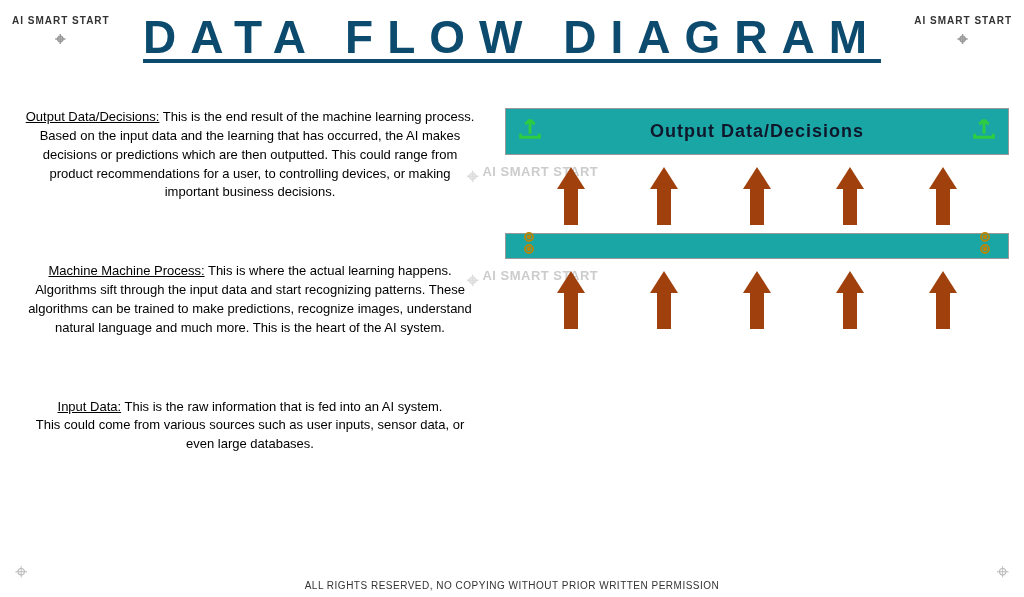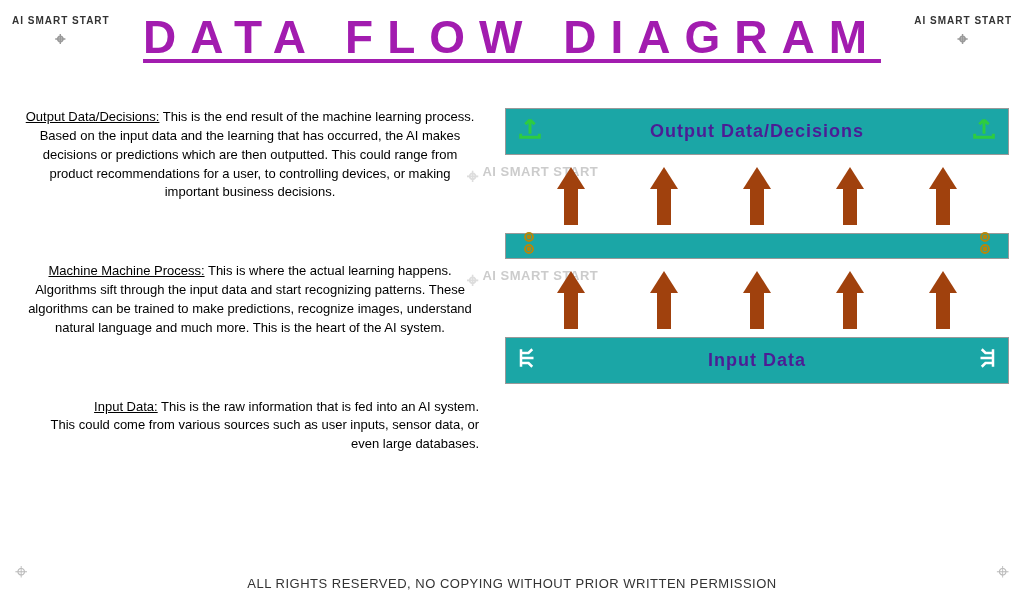--- a/index.html
+++ b/index.html
@@ -35,21 +35,21 @@
       font-size: 18px;
       color: #999;
       margin-top: 2px;
     }
     .title {
       font-size: 46px;
       font-weight: 900;
       letter-spacing: 14px;
       text-decoration: underline;
       text-underline-offset: 6px;
-      color: #a21caf;
+      color: #0c4a6e;
       font-family: Arial Black, Arial, sans-serif;
     }
     .content {
       display: flex;
       padding: 20px 15px 0 15px;
       gap: 20px;
       margin-top: 9px;
     }
     .left-col {
       width: 470px;
@@ -84,21 +84,21 @@
       padding: 12px 8px;
       display: flex;
       align-items: center;
       justify-content: center;
       position: relative;
     }
     .flow-box-label {
       font-weight: 900;
       font-size: 18px;
       letter-spacing: 1px;
-      color: #4c1d95;
+      color: #0f172a;
       text-transform: capitalize;
       font-family: Arial Black, Arial, sans-serif;
       text-align: right;
     }
     .flow-icon-left, .flow-icon-right {
       position: absolute;
       top: 50%;
       transform: translateY(-50%);
       font-size: 24px;
     }
@@ -149,21 +149,21 @@
       font-size: 20px;
       display: inline-block;
       vertical-align: top;
     }
     .footer {
       position: absolute;
       bottom: 6px;
       left: 0;
       right: 0;
       text-align: center;
-      font-size: 13px;
+      font-size: 10px;
       color: #333;
       letter-spacing: 0.5px;
     }
     .footer-logo-left, .footer-logo-right {
       position: absolute;
       bottom: 12px;
       font-size: 22px;
       color: #bbb;
     }
     .footer-logo-left { left: 15px; }
@@ -187,21 +187,21 @@
 <div class="content">
   <div class="left-col">
     <div class="desc-block">
       <span class="desc-label">Output Data/Decisions:</span>
       <span>This is the end result of the machine learning process. Based on the input data and the learning that has occurred, the AI makes decisions or predictions which are then outputted. This could range from product recommendations for a user, to controlling devices, or making important business decisions.</span>
     </div>
     <div class="desc-block" style="margin-top:60px;">
       <span class="desc-label">Machine Machine Process:</span>
       <span>This is where the actual learning happens. Algorithms sift through the input data and start recognizing patterns. These algorithms can be trained to make predictions, recognize images, understand natural language and much more. This is the heart of the AI system.</span>
     </div>
-    <div class="desc-block" style="margin-top:60px;text-align:right;">
+    <div class="desc-block" style="margin-top:60px;">
       <span class="desc-label">Input Data:</span>
       <span>This is the raw information that is fed into an AI system.</span><br>
       <span>This could come from various sources such as user inputs, sensor data, or even large databases.</span><br>
     </div>
   </div>
 
   <div class="right-col">
     <div class="flow-box output-box">
       <span class="flow-icon-left">
         <svg width="28" height="28" viewBox="0 0 24 24" fill="none" stroke="#2ecc40" stroke-width="2.5">
@@ -252,31 +252,18 @@
         <span class="watermark-bulb">⌖</span>
         <span>AI SMART START</span>
       </div>
       <div class="up-arrow"></div>
       <div class="up-arrow"></div>
       <div class="up-arrow"></div>
       <div class="up-arrow"></div>
       <div class="up-arrow"></div>
     </div>
 
-    <div class="flow-box input-box">
-      <span class="flow-icon-left">
-        <svg width="30" height="30" viewBox="0 0 24 24" fill="none" stroke="#fff" stroke-width="2">
-            <path d="M4 5v14M4 8h6l3-3M4 12h10M4 16h6l3 3"></path>
-          </svg>
-      </span>
-      <span class="flow-box-label">Input Data</span>
-      <span class="flow-icon-right">
-        <svg width="30" height="30" viewBox="0 0 24 24" fill="none" stroke="#fff" stroke-width="2">
-            <path d="M20 5v14M20 8h-6l-3-3M20 12H10M20 16h-6l-3 3"></path>
-          </svg>
-      </span>
-    </div>
   </div>
 </div>
 
 <div class="footer-logo-left">⌖</div>
 <div class="footer-logo-right">⌖</div>
 <div class="footer">ALL RIGHTS RESERVED, NO COPYING WITHOUT PRIOR WRITTEN PERMISSION</div>
 
 </body></html>

